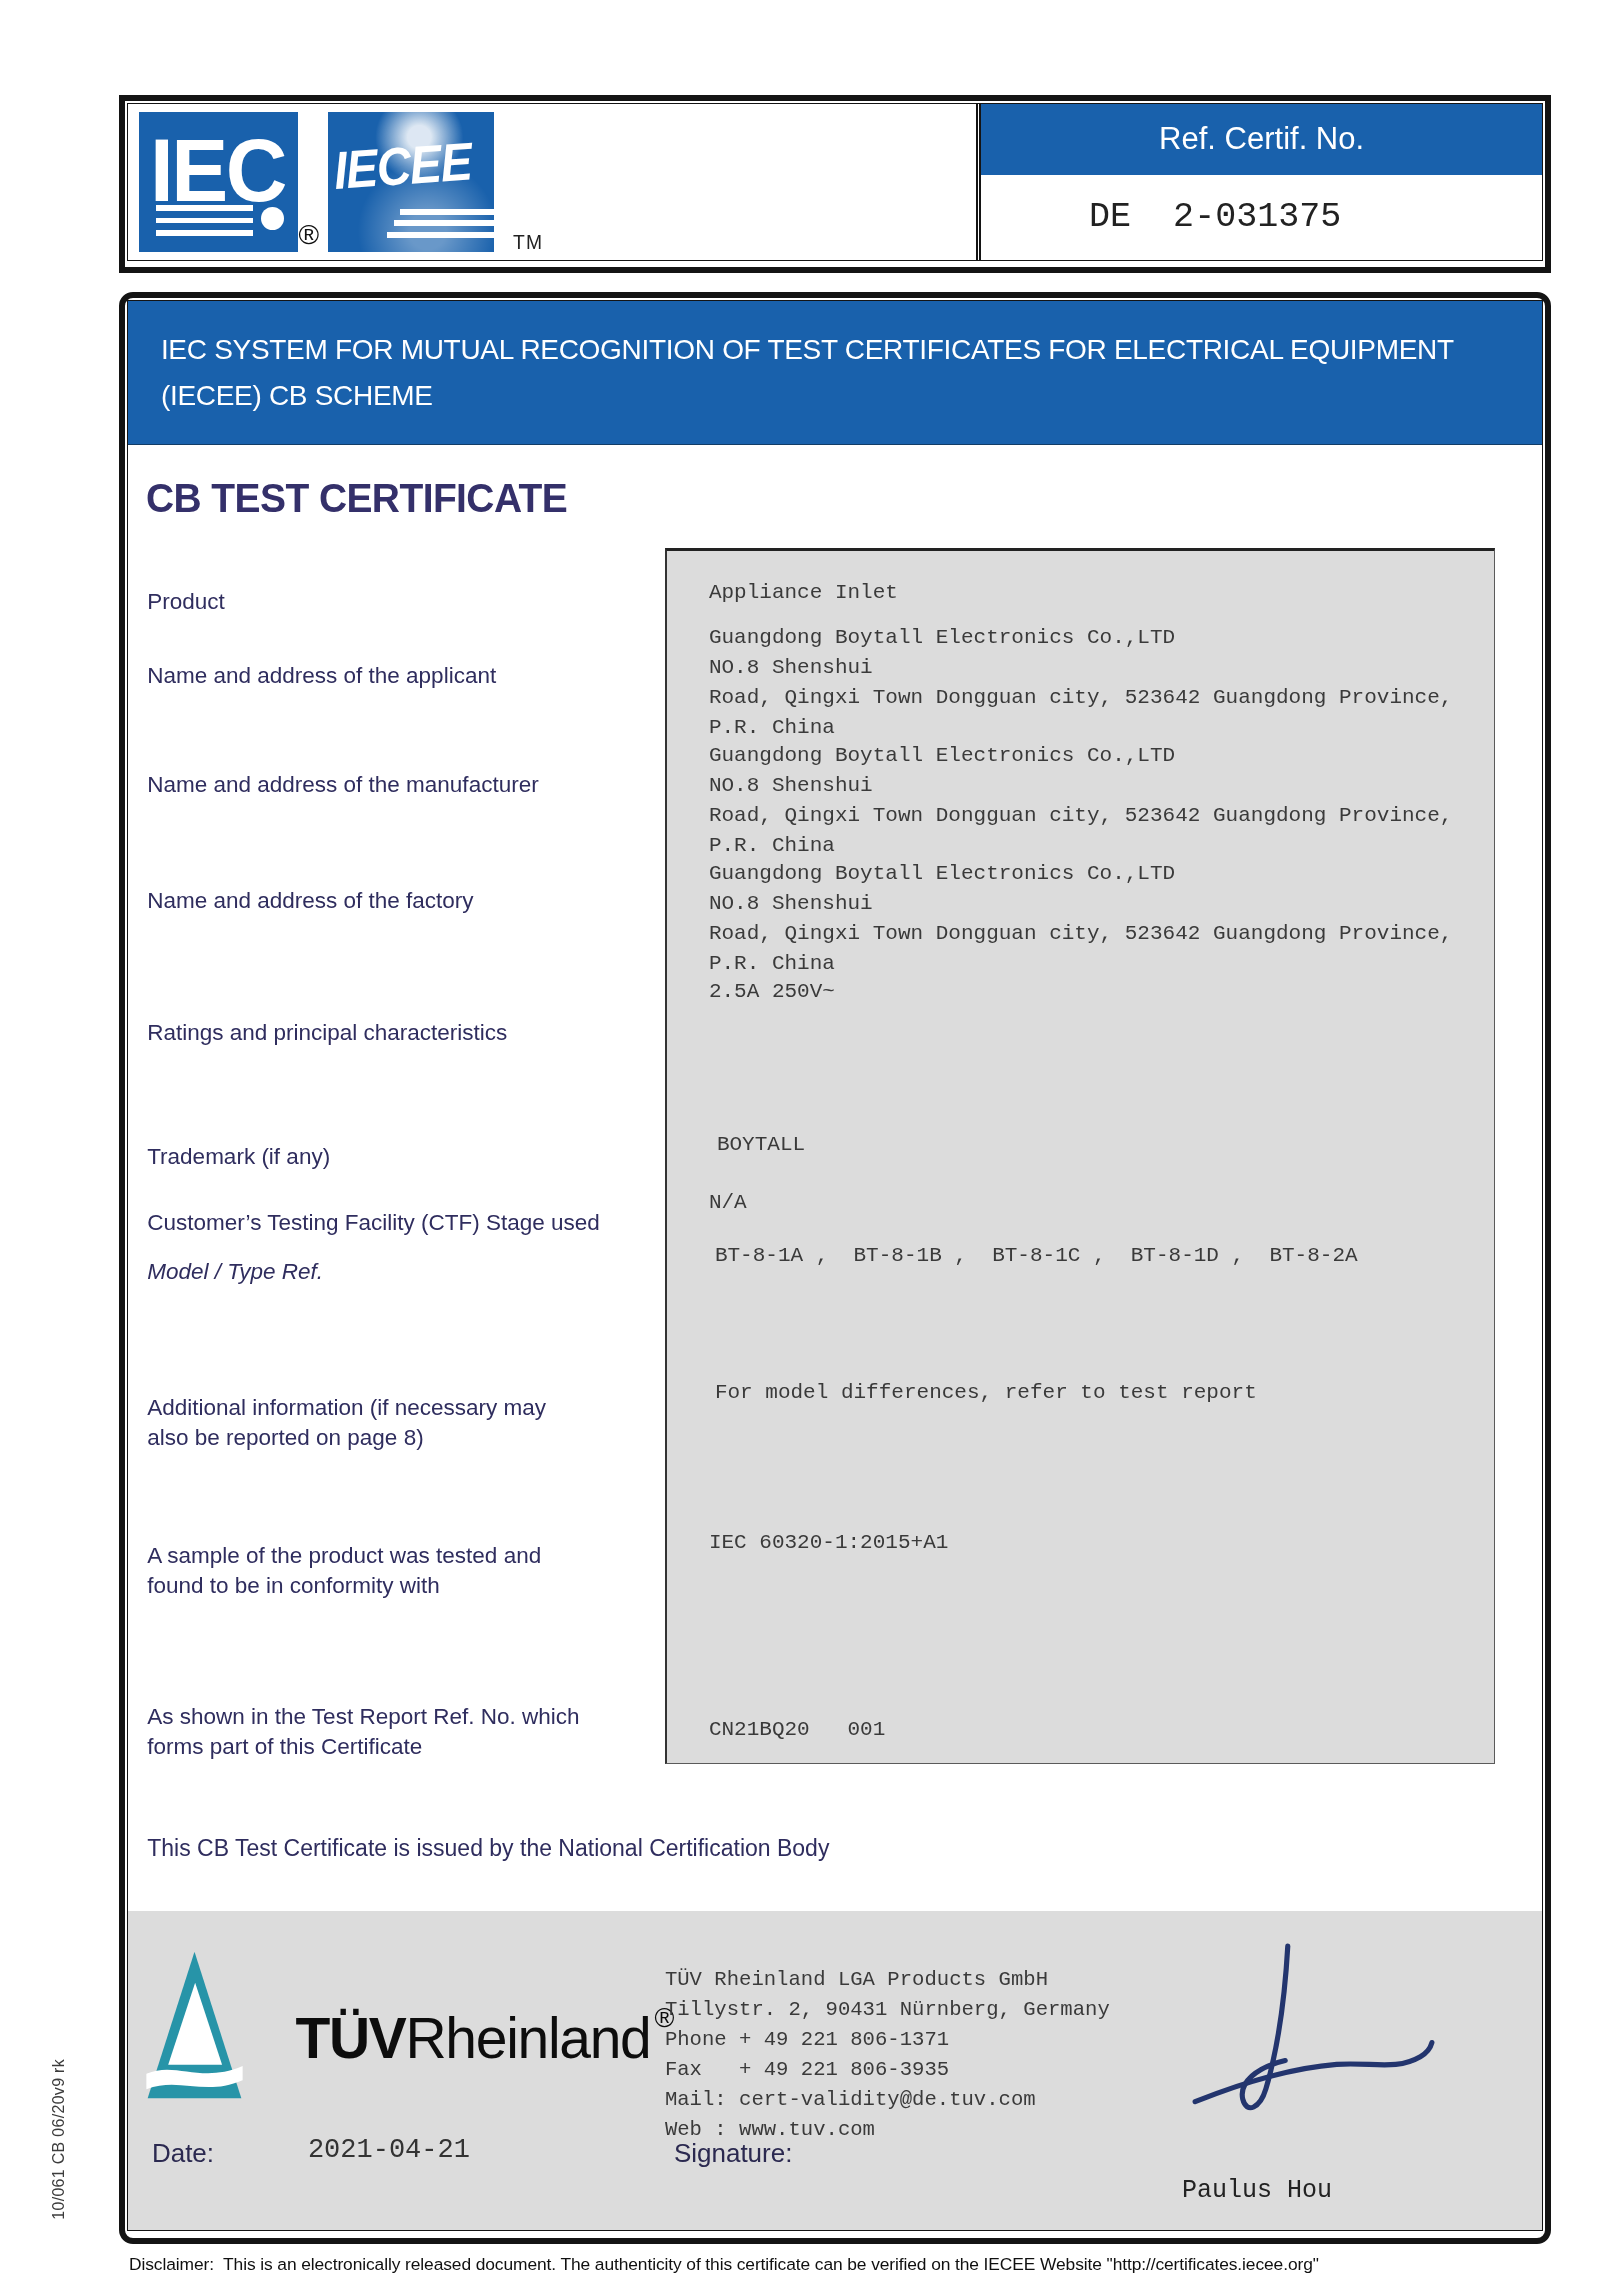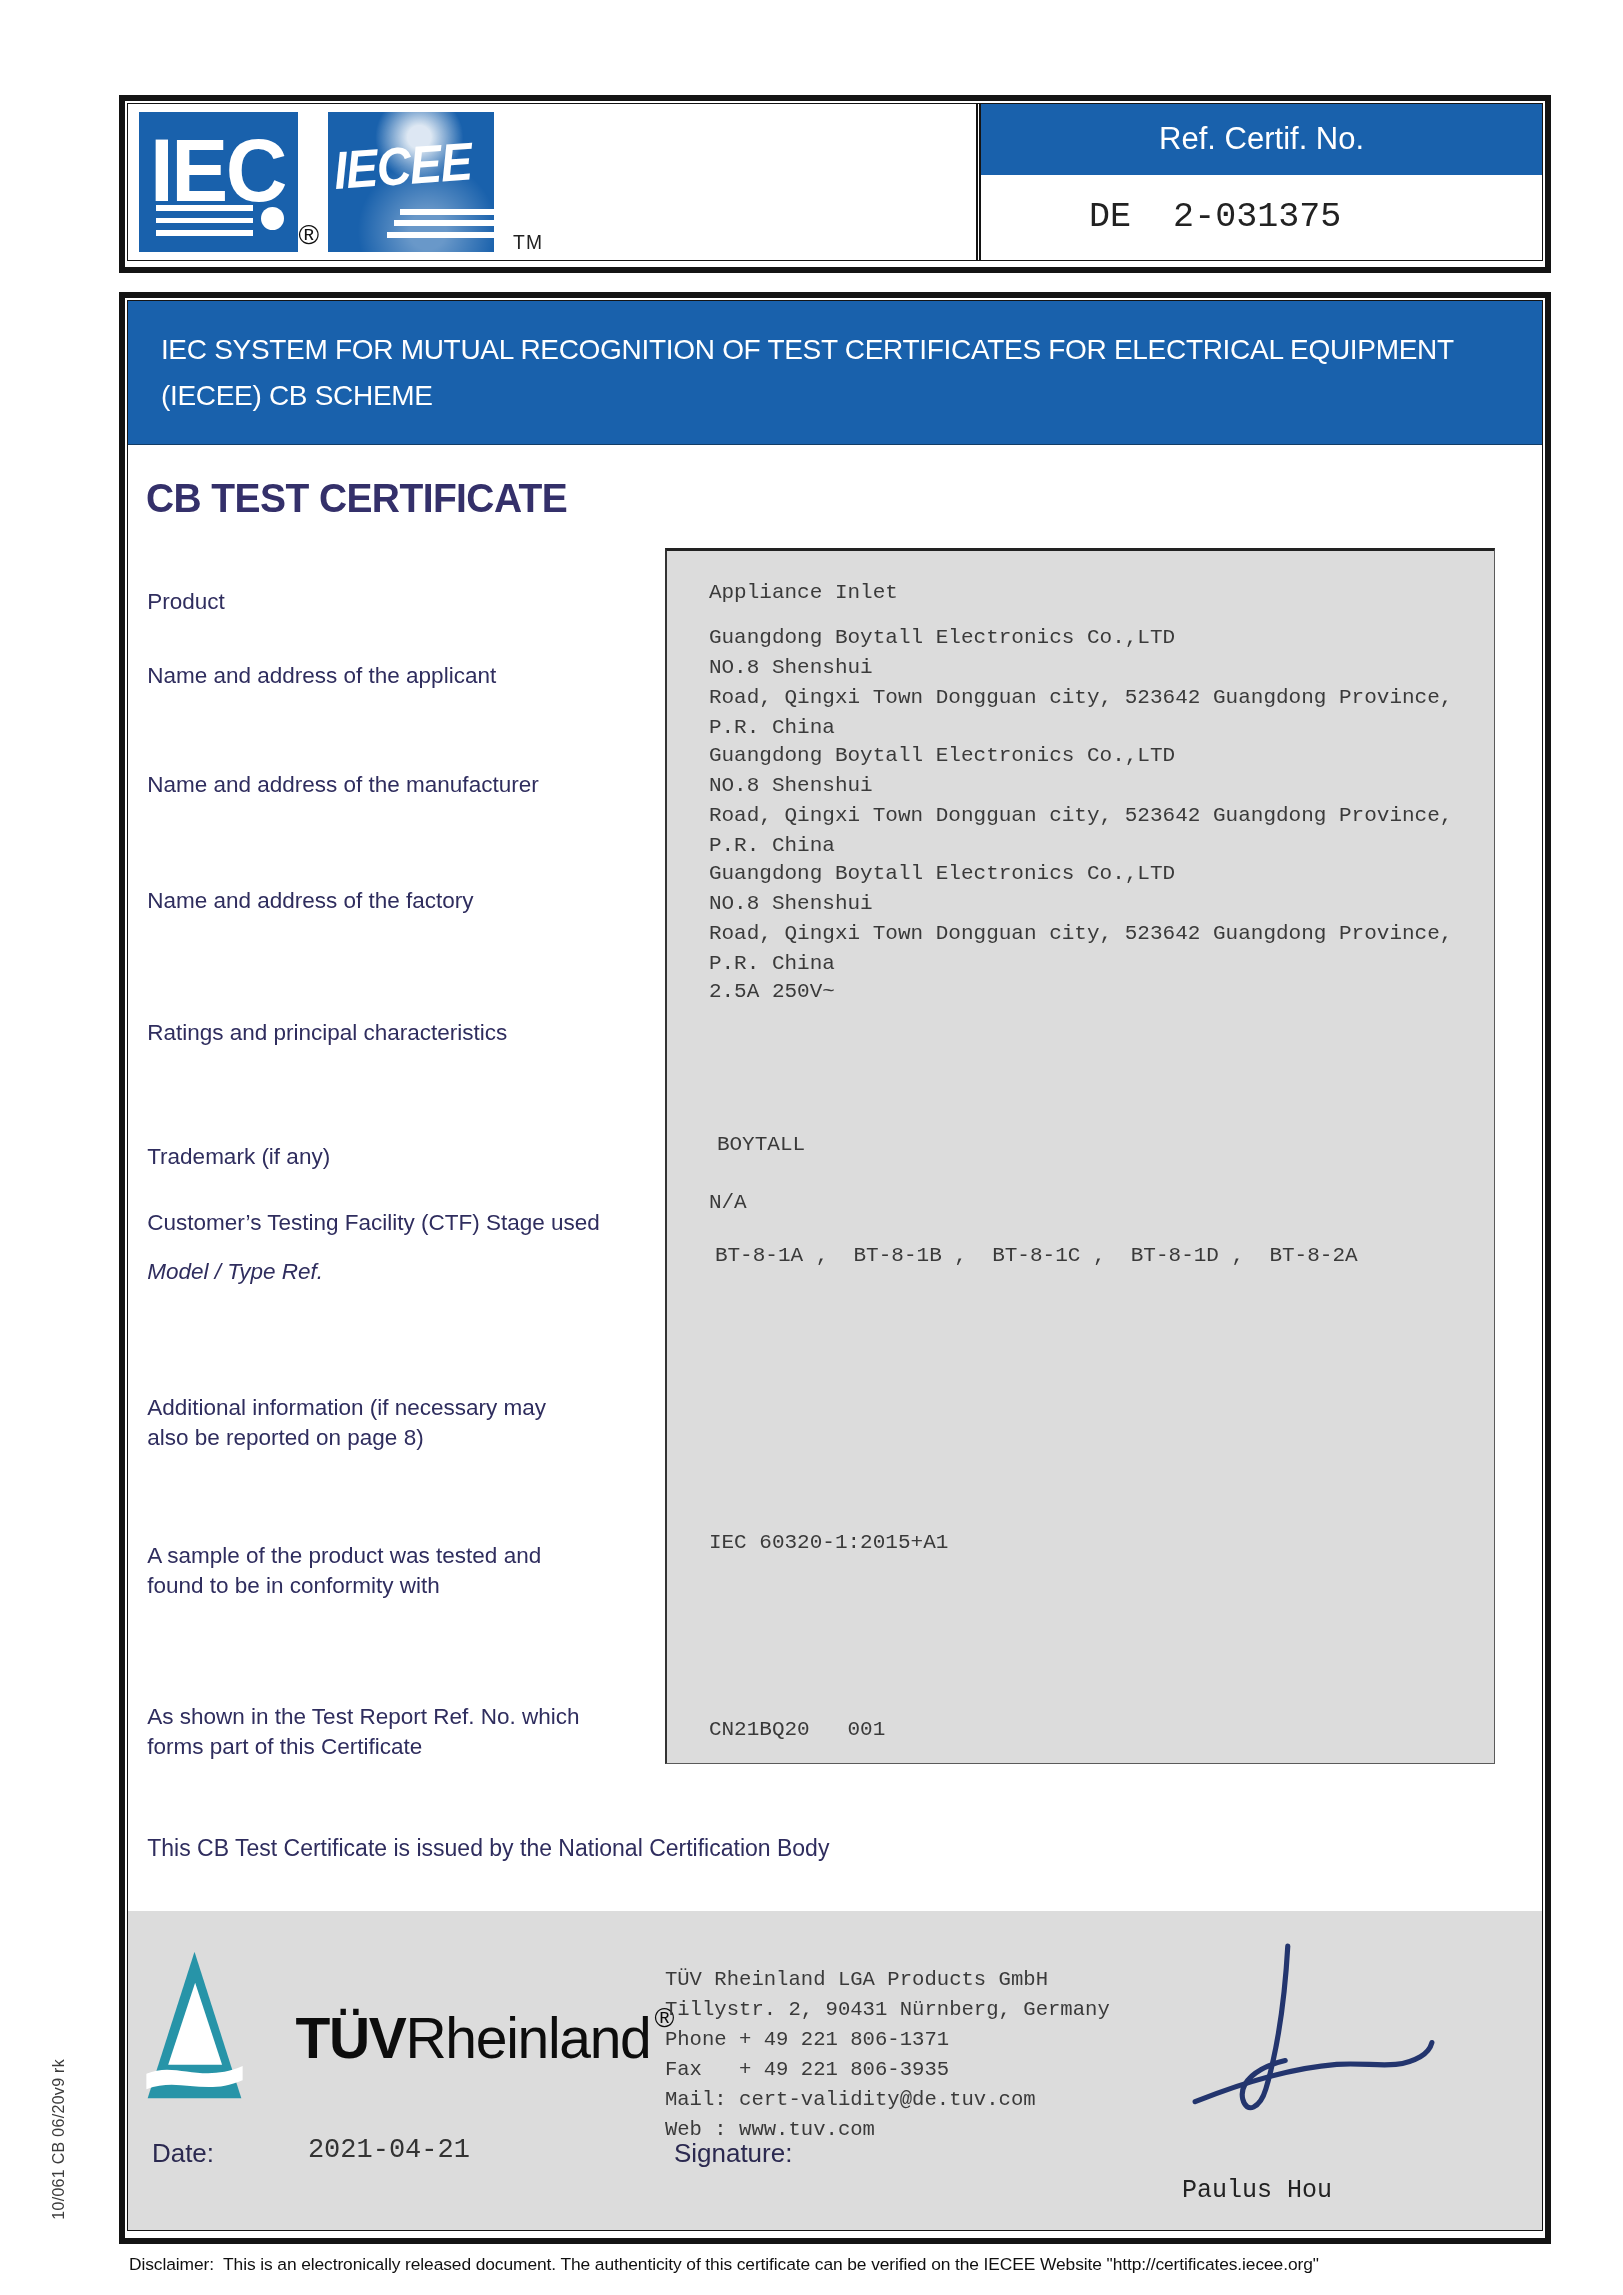--- a/index.html
+++ b/index.html
@@ -33,21 +33,21 @@
   .stripe.s2{left:66px;right:-51px;bottom:26px;}
   .stripe.s3{left:59px;right:-51px;bottom:14px;}
   .tm{position:absolute;right:-49px;bottom:-1.3px;font-size:19.3px;color:#222;letter-spacing:1.3px;}
   .refcell{width:561px;border-left:5.8px double #141414;display:flex;flex-direction:column;}
   .refhead{height:71px;background:#1961ac;color:#fff;font-size:31px;
            display:flex;align-items:center;justify-content:center;}
   .refval{flex:1;display:flex;align-items:center;padding-left:108px;
           font-family:"Liberation Mono",monospace;font-size:35px;color:#222;white-space:pre;}
 
   
-  .tall-box{margin-top:19.3px;height:1952px;}
+  .tall-box{margin-top:19.3px;height:1952px;border-radius:14px;}
   .tall-in{height:1931px;display:flex;flex-direction:column;}
   .banner{height:144px;background:#1961ac;border-bottom:1.9px solid #123c66;box-sizing:border-box;
           color:#fff;font-size:28px;line-height:46px;padding:26px 0 0 33px;letter-spacing:-0.3px;}
   .main{position:relative;flex:1;background:#fff;}
   .title{position:absolute;left:18px;top:30px;font-size:41px;font-weight:bold;color:#34306a;
          letter-spacing:-0.6px;transform:scaleX(0.95);transform-origin:left;}
   .label{position:absolute;left:19.3px;width:560px;font-size:22.5px;color:#2f2d5e;
          line-height:30px;white-space:pre-wrap;}
   .l0{top:142px;} .l1{top:216px;} .l2{top:325px;} .l3{top:441px;} .l4{top:573px;}
   .l5{top:697px;} .l6{top:763px;} .l7{top:812px;font-style:italic;} .l8{top:948px;} .l9{top:1096px;} .l10{top:1257px;}
@@ -159,20 +159,21 @@
 Road, Qingxi Town Dongguan city, 523642 Guangdong Province,
 P.R. China</div>
             <div class="val v3">Guangdong Boytall Electronics Co.,LTD
 NO.8 Shenshui
 Road, Qingxi Town Dongguan city, 523642 Guangdong Province,
 P.R. China</div>
             <div class="val v4">2.5A 250V~</div>
             <div class="val v5">BOYTALL</div>
             <div class="val v6">N/A</div>
             <div class="val v7">BT-8-1A ,  BT-8-1B ,  BT-8-1C ,  BT-8-1D ,  BT-8-2A</div>
+            <div class="val v8">For model differences, refer to test report</div>
             <div class="val v9">IEC 60320-1:2015+A1</div>
             <div class="val v10">CN21BQ20   001</div>
           </div>
 
           <div class="issued">This CB Test Certificate is issued by the National Certification Body</div>
 
           <div class="footer-band">
             <div class="tuv-logo">
               <svg class="tuv-tri" viewBox="0 0 150 240">
                 <polygon points="75,6 148,234 2,234" fill="#2794a8"></polygon>

